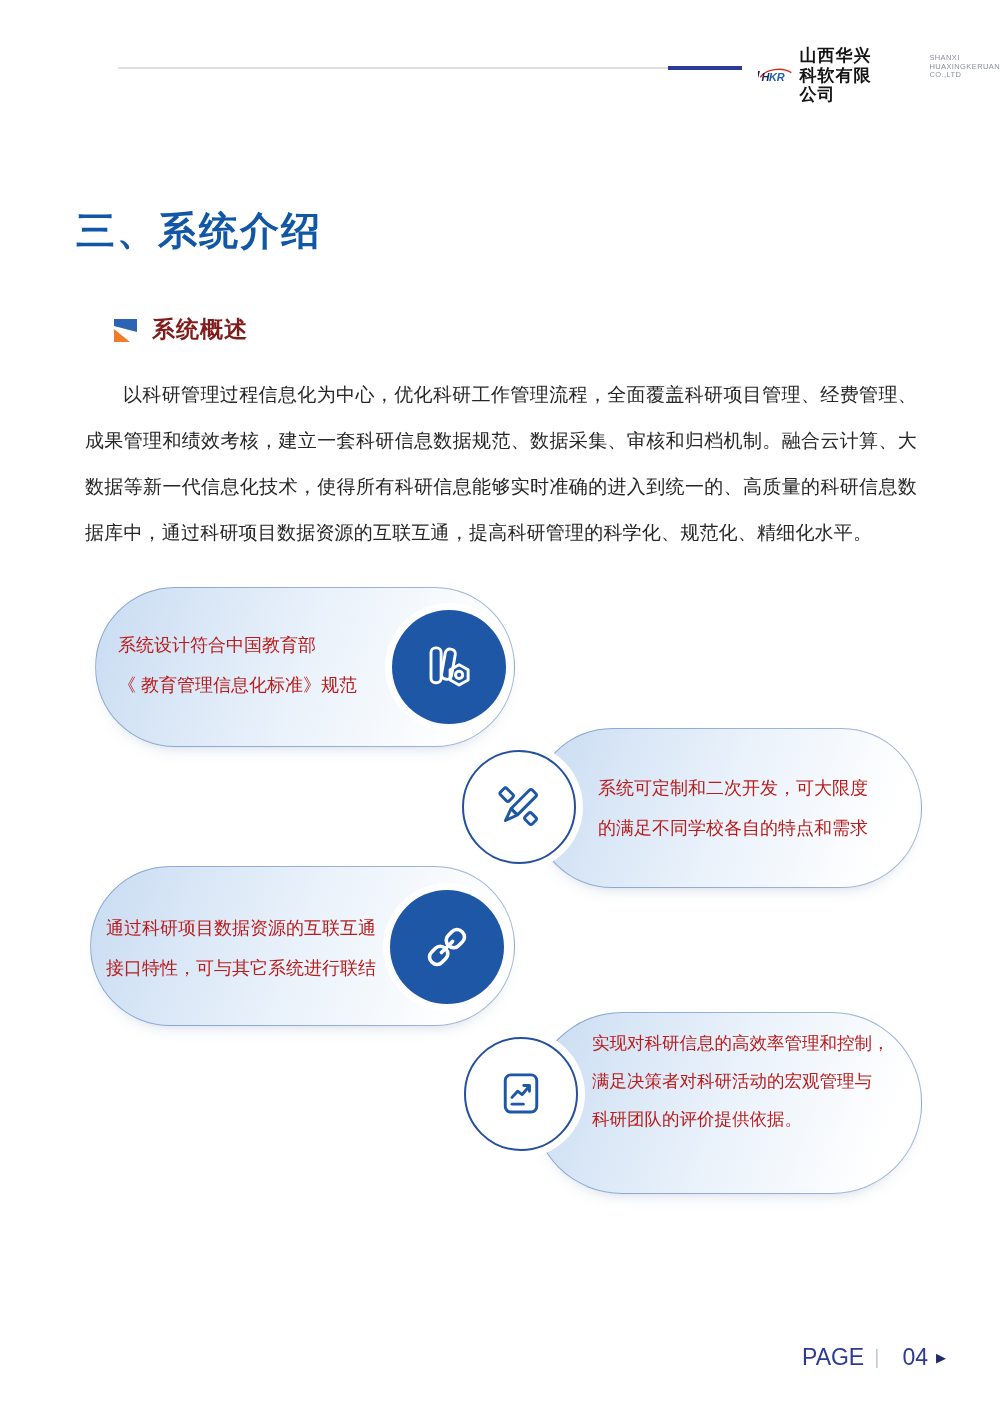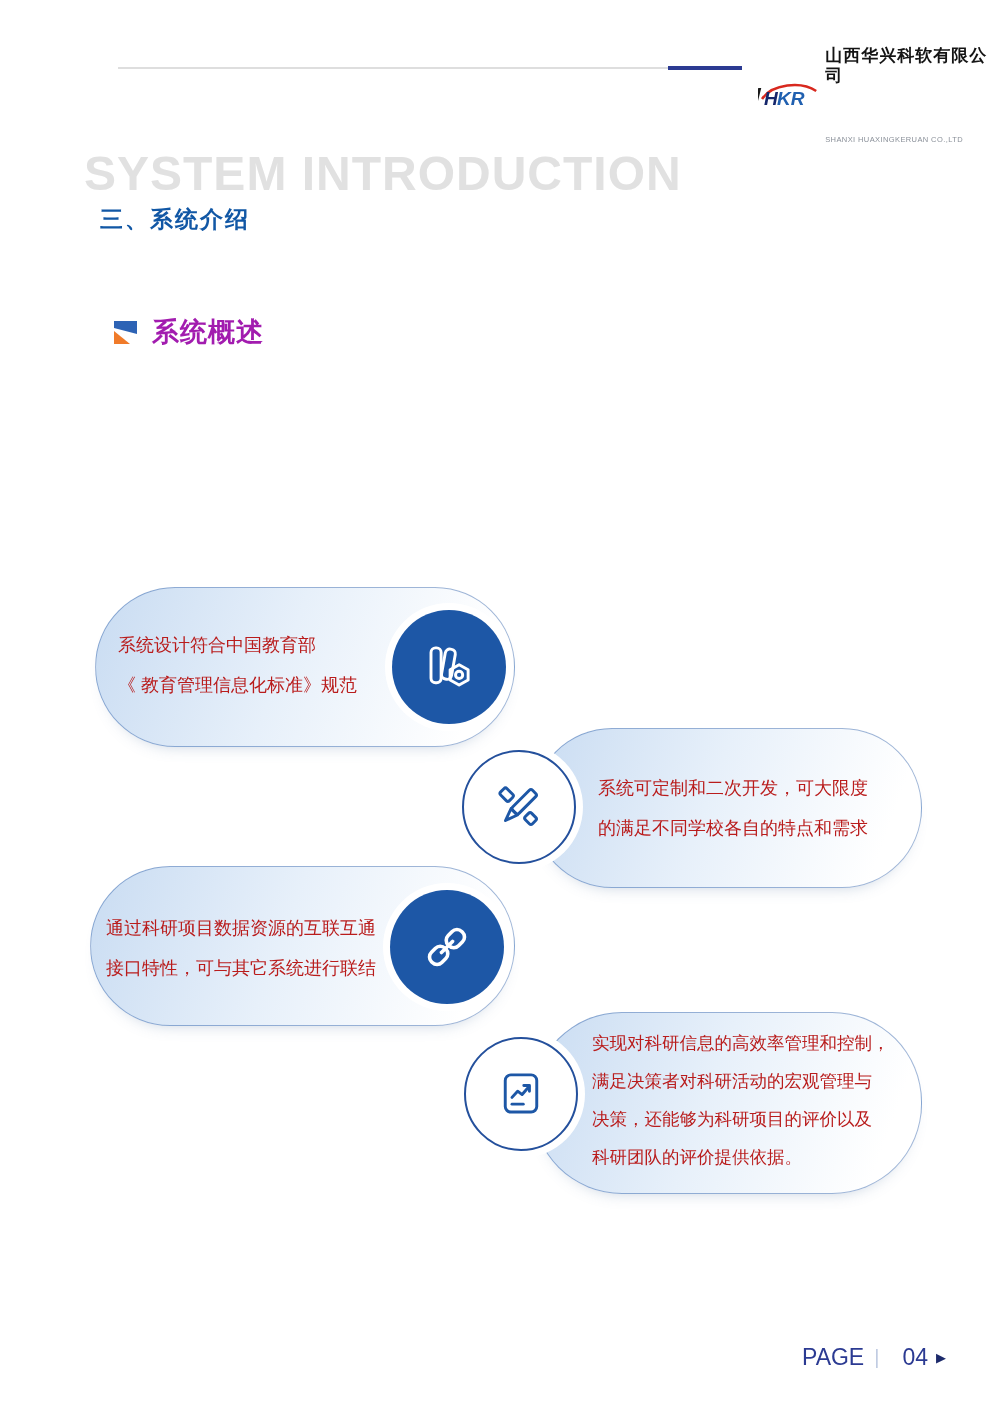--- a/index.html
+++ b/index.html
@@ -8,38 +8,38 @@
   .page {
     position:relative; width:1000px; height:1423px; margin:0 auto;
     background:#ffffff; overflow:hidden;
   }
 
   
   .rule-gray { position:absolute; left:118px; top:67px; width:552px; height:2px; background:#dedede; }
   .rule-blue { position:absolute; left:668px; top:66px; width:74px; height:4px; background:#2b3a92; }
   .logo { position:absolute; left:758px; top:46px; display:flex; align-items:center; gap:7px; }
   .logo-mark { width:62px; height:46px; }
-  .logo-names { display:flex; flex-direction:column; line-height:1.15;gap:43px; }
+  .logo-names { display:flex; line-height:1.15;gap:43px; }
   .logo-cn { font-size:17px; font-weight:bold; color:#141414; letter-spacing:1px; }
   .logo-en { font-size:7.5px; color:#8a9099; letter-spacing:0.4px; margin-top:8px; }
 
   
   .title-en {
     position:absolute; left:84px; top:146px; font-size:48px; font-weight:bold;
     color:#e1e1e1; letter-spacing:1px; white-space:nowrap;
   }
   .title-cn {
-    position:absolute; left:100px; top:204px; font-size:23px; font-weight:bold;
+    position:absolute; left:76px; top:204px; font-size:39px; font-weight:bold;
     color:#1157a5; letter-spacing:2px;
   }
 
   
   .sec-head { position:absolute; left:112px; top:314px; display:flex; align-items:center; gap:12px; }
   .sec-icon { width:28px; height:28px; }
-  .sec-title { font-size:27px; font-weight:bold; color:#a21caf; letter-spacing:1px; }
+  .sec-title { font-size:23px; font-weight:bold; color:#7f1d1d; letter-spacing:1px; }
 
   
   .overview {
     position:absolute; left:85px; top:372px; width:832px;
     font-size:19px; color:#262626; line-height:46px;
     text-align:justify; text-indent:2em; letter-spacing:0.2px;
   }
 
   
   .capsule {
@@ -96,31 +96,31 @@
       <rect x="4" y="14" width="6" height="34" fill="#1a1a1a" transform="skewX(-14)"></rect>
       <text x="12" y="48" font-size="38" font-style="italic" font-weight="bold" fill="#15266b">H</text>
       <text x="38" y="48" font-size="38" font-style="italic" font-weight="bold" fill="#2060b0">KR</text>
     </svg>
     <div class="logo-names">
       <span class="logo-cn">山西华兴科软有限公司</span>
       <span class="logo-en">SHANXI HUAXINGKERUAN CO.,LTD</span>
     </div>
   </div>
 
-  <div class="title-en">SYSTEM INTRODUCTION</div>
   <div class="title-cn">三、系统介绍</div>
 
   <div class="sec-head">
     <svg class="sec-icon" viewBox="0 0 28 28">
       <polygon points="2,3 25,3 25,16 2,10" fill="#2d63b5"></polygon>
       <polygon points="2,13 18,26 2,26" fill="#f07b2a"></polygon>
     </svg>
     <span class="sec-title">系统概述</span>
   </div>
 
+  <p class="overview">以科研管理过程信息化为中心，优化科研工作管理流程，全面覆盖科研项目管理、经费管理、成果管理和绩效考核，建立一套科研信息数据规范、数据采集、审核和归档机制。融合云计算、大数据等新一代信息化技术，使得所有科研信息能够实时准确的进入到统一的、高质量的科研信息数据库中，通过科研项目数据资源的互联互通，提高科研管理的科学化、规范化、精细化水平。</p>
 
   <div>
 
     <div class="capsule c1"></div>
     <div class="fcircle dark fc1">
       <svg viewBox="0 0 48 48" fill="none" stroke="#ffffff" stroke-width="2.6" stroke-linejoin="round" stroke-linecap="round">
         <rect x="8" y="7" width="9" height="31" rx="4"></rect>
         <rect x="19" y="8" width="9" height="27" rx="4" transform="rotate(10 23.5 21.5)"></rect>
         <path d="M33,22 L41,26.5 L41,35.5 L33,40 L25,35.5 L25,26.5 Z"></path>
         <circle cx="33" cy="31" r="3.2"></circle>
@@ -169,21 +169,20 @@
       <svg viewBox="0 0 48 48" fill="none" stroke="#1d57a6" stroke-width="2.6" stroke-linejoin="round" stroke-linecap="round">
         <rect x="10" y="7" width="28" height="33" rx="5"></rect>
         <polyline points="16,27 21,21.5 25,24.5 31,17.5"></polyline>
         <polyline points="26.5,16.5 31.5,16.5 31.5,21.5"></polyline>
         <line x1="16" y1="33" x2="26" y2="33"></line>
       </svg>
     </div>
     <div class="ftext ft4">
       <span>实现对科研信息的高效率管理和控制，</span>
       <span>满足决策者对科研活动的宏观管理与</span>
-      <span>决策，还能够为科研项目的评价以及</span>
       <span>科研团队的评价提供依据。</span>
     </div>
 
   </div>
 
   <div class="footer">
     <span>PAGE</span>
     <span class="sep">|</span>
     <span class="num">04</span>
     <span class="arrow">▶</span>

